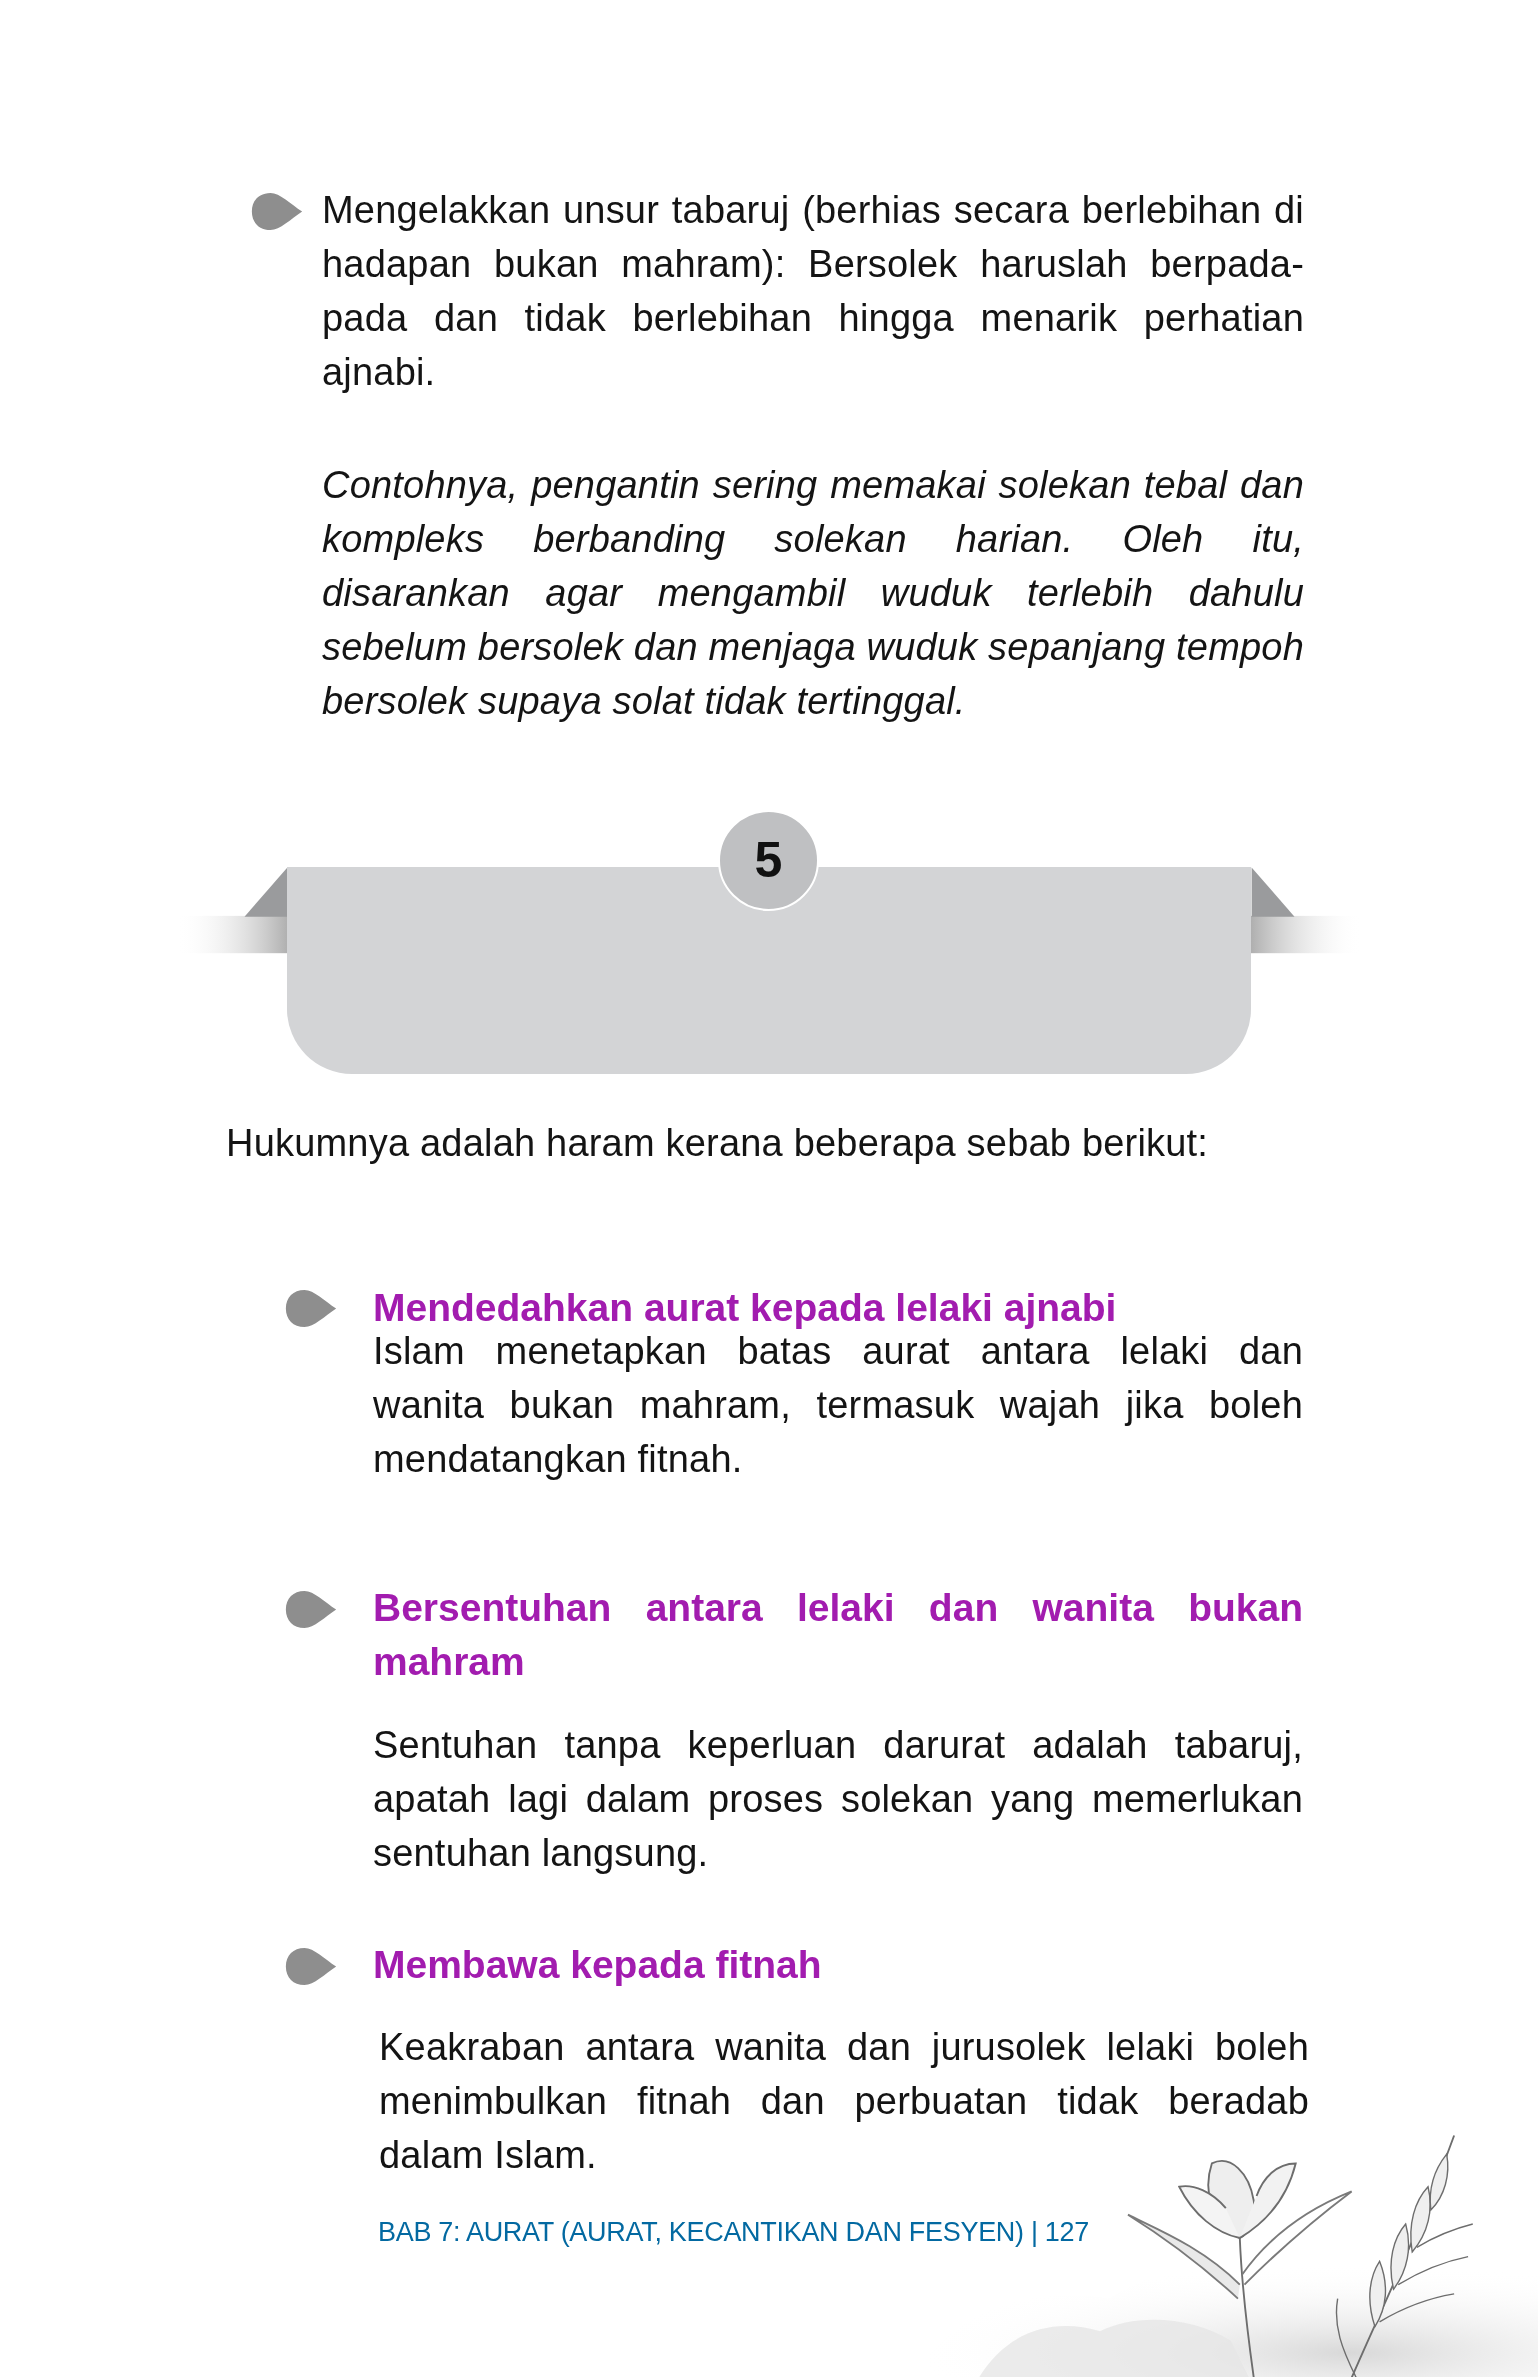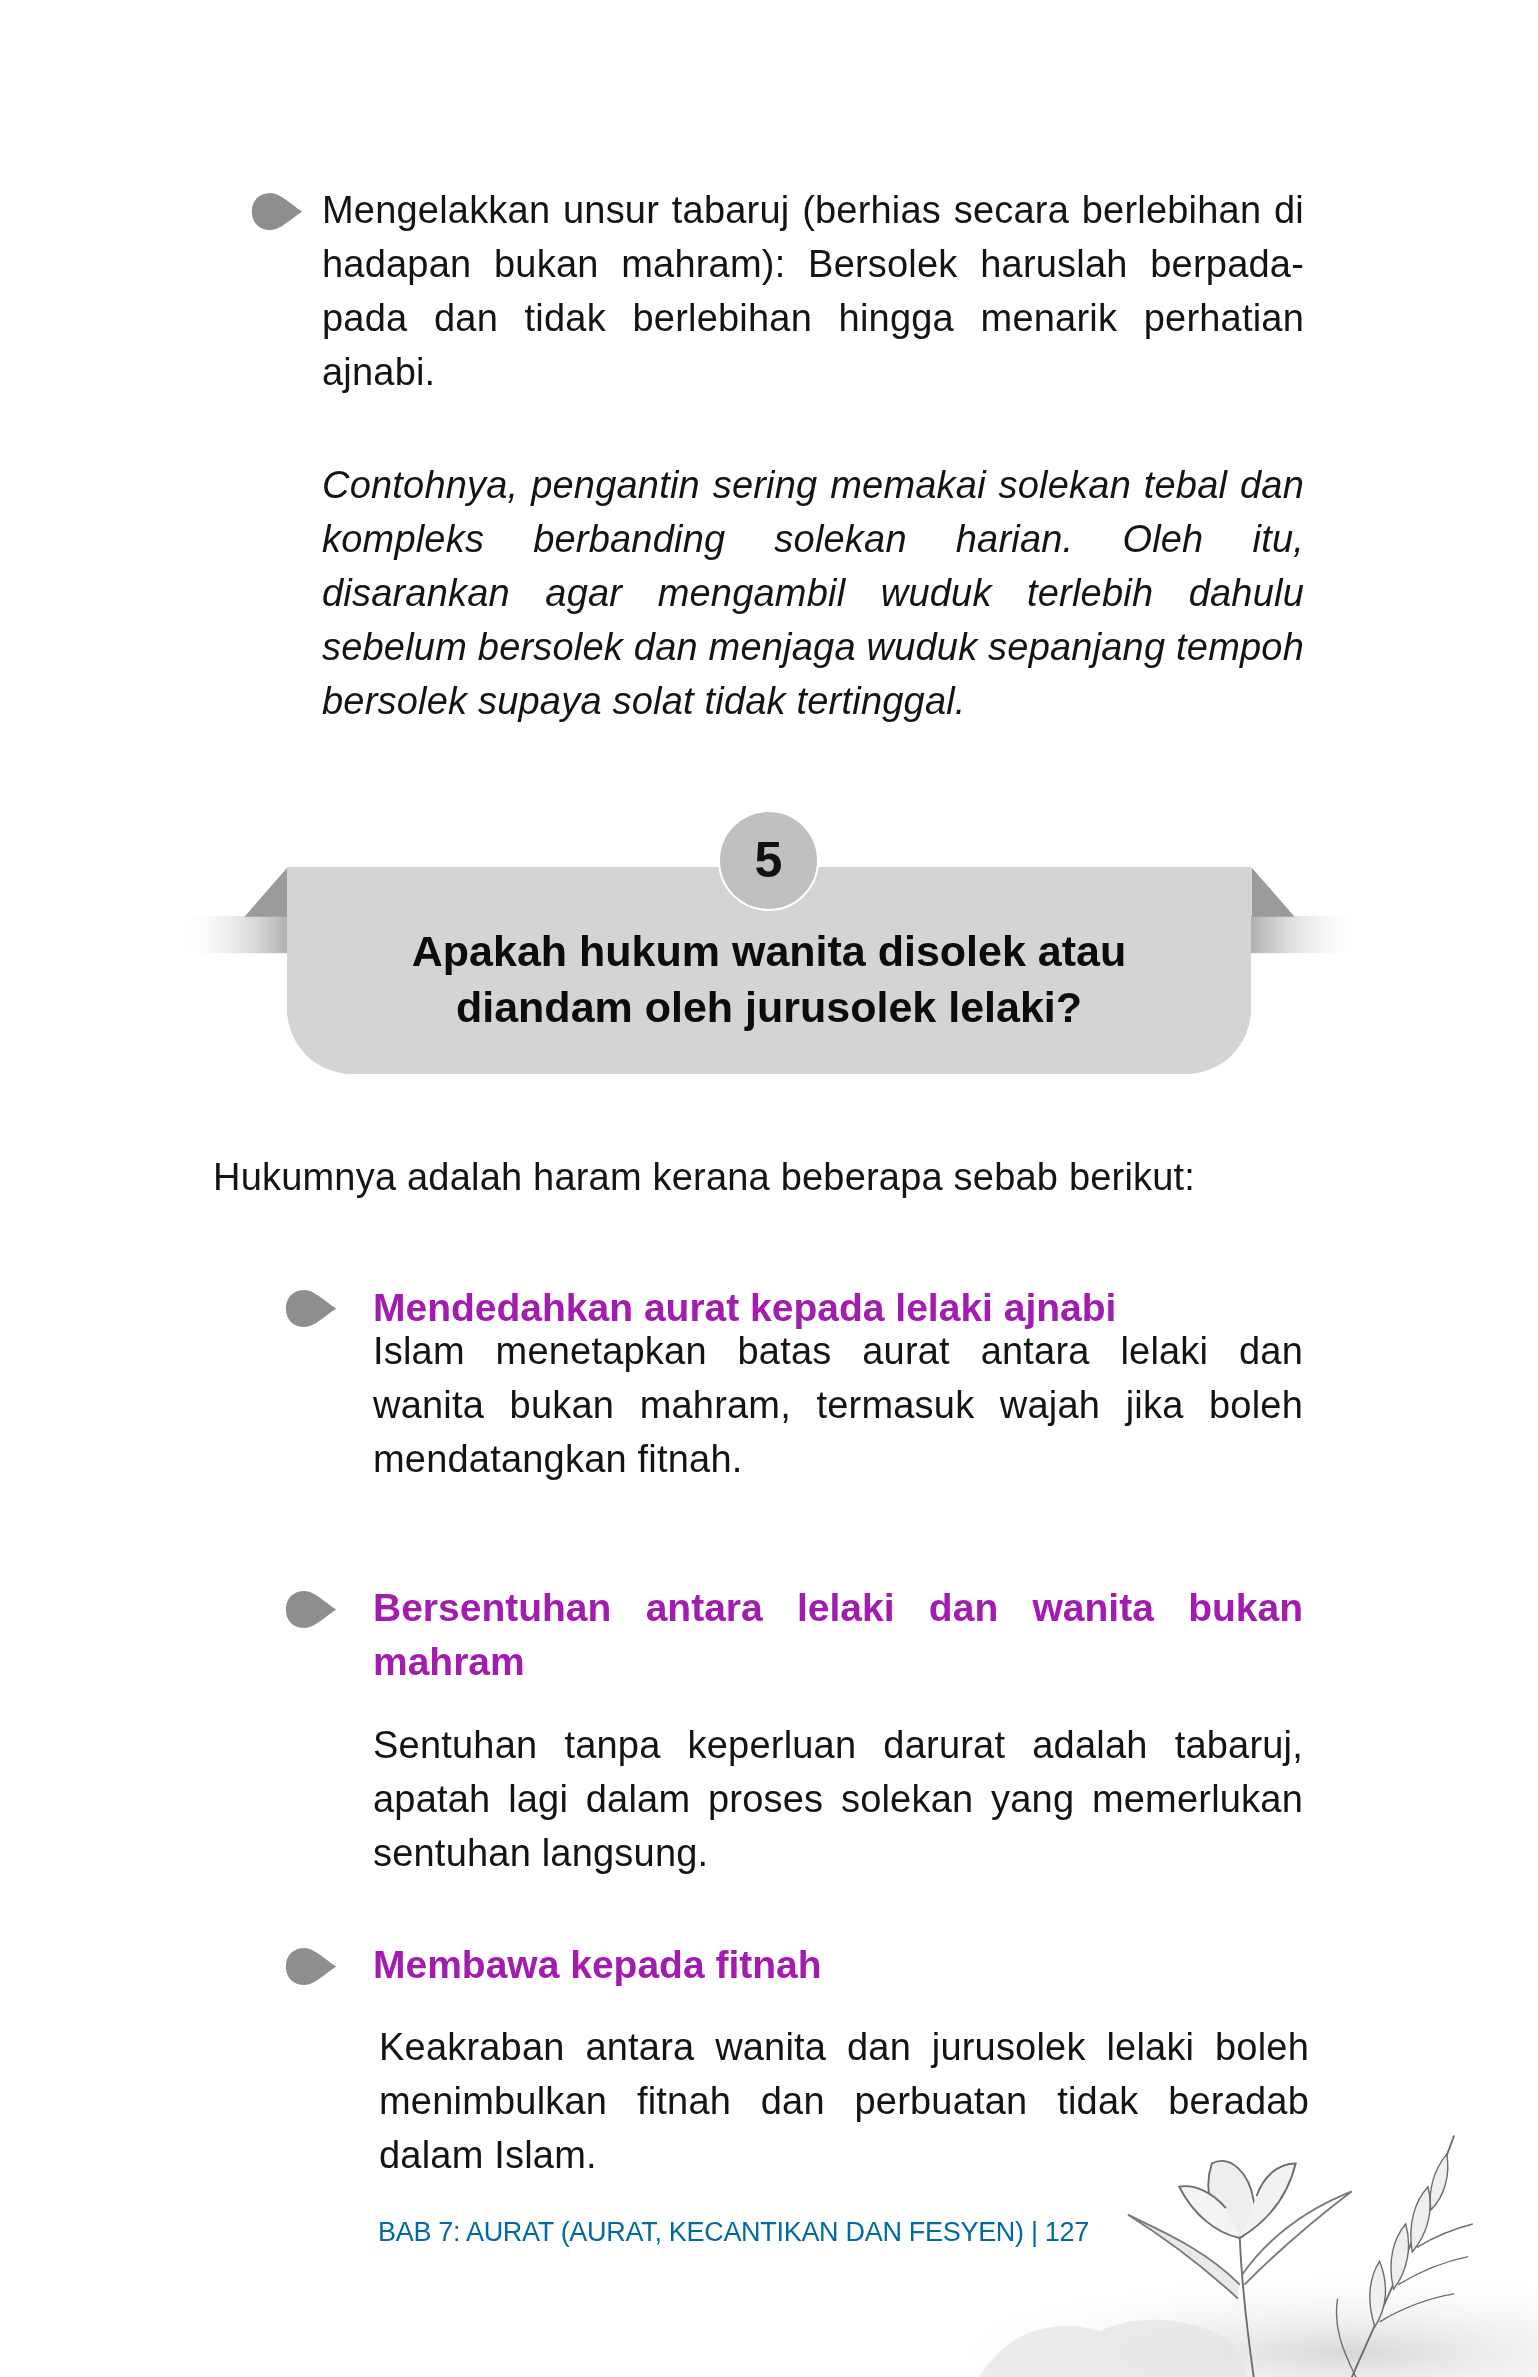--- a/index.html
+++ b/index.html
@@ -44,27 +44,23 @@
         <stop offset="1" stop-color="#ffffff" stop-opacity="0"></stop>
       </linearGradient>
     </defs>
     <rect x="10" y="122" width="120" height="40" fill="url(#shL)"></rect>
     <rect x="1160" y="122" width="120" height="40" fill="url(#shR)"></rect>
     <polygon points="128,70 128,123 82,123" fill="#9a9b9d"></polygon>
     <polygon points="1162,70 1162,123 1208,123" fill="#9a9b9d"></polygon>
   </svg>
   <div class="banner-box"></div>
   <div class="badge">5</div>
-  <div class="banner-title">
-    <div>Apakah hukum wanita disolek atau</div>
-    <div>diandam oleh jurusolek lelaki?</div>
-  </div>
 </div>
 
-<div class="abs para" style="left:213px; top:1116px; width:1102px;margin-top:34px;">Hukumnya adalah haram kerana beberapa sebab berikut:</div>
+<div class="abs para" style="left:226px; top:1116px; width:1102px;">Hukumnya adalah haram kerana beberapa sebab berikut:</div>
 
 <div class="bullet" style="left:284px; top:1288px;">
   <svg viewBox="0 0 58 44">
       <path d="M22 2 C10 2 2 10 2 22 C2 34 10 42 22 42 C32 42 44 30 56 22 C44 14 32 2 22 2 Z" fill="#8e8e8e"></path>
     </svg>
 </div>
 <div class="abs heading" style="left:373px; top:1281px; width:930px;">Mendedahkan aurat kepada lelaki ajnabi</div>
 <div class="abs para" style="left:373px; top:1324px; width:930px;">Islam menetapkan batas aurat antara lelaki dan wanita bukan mahram, termasuk wajah jika boleh mendatangkan fitnah.</div>
 
 <div class="bullet" style="left:284px; top:1589px;">

